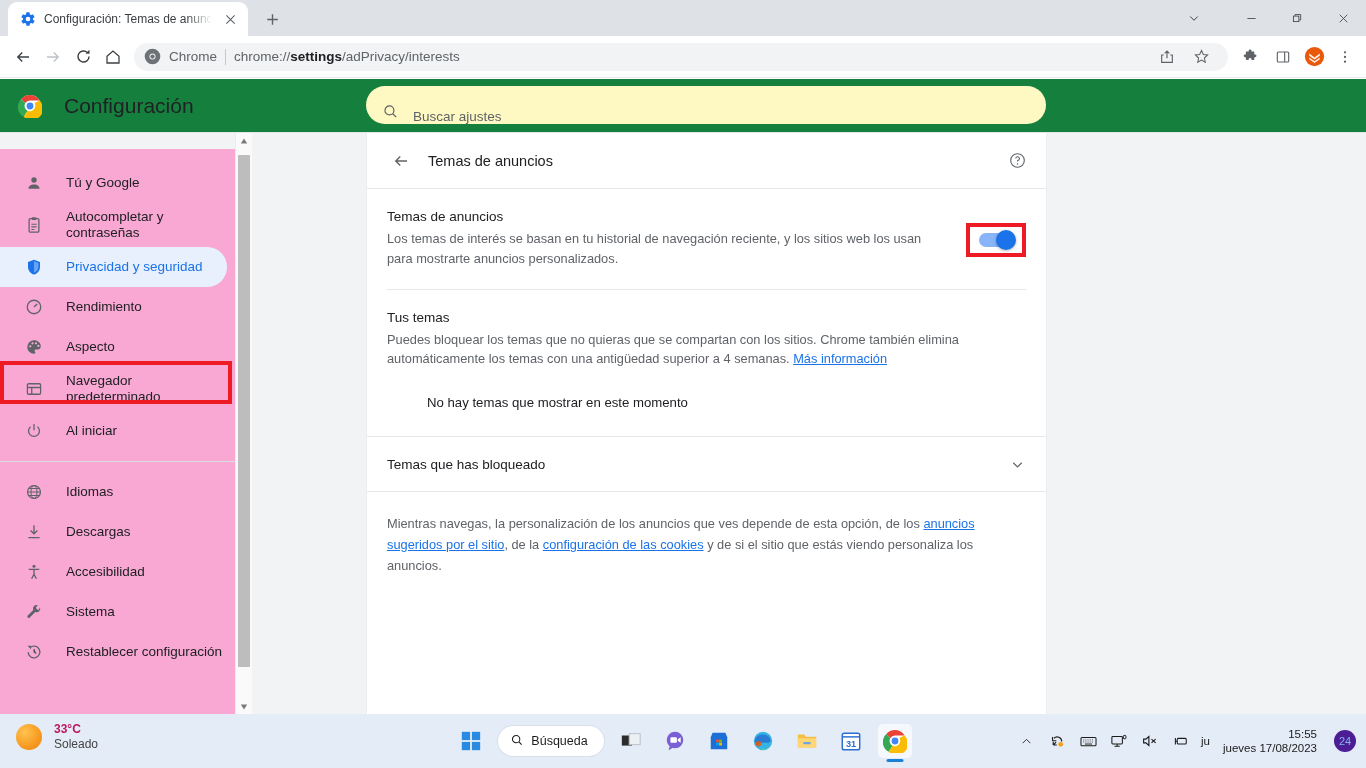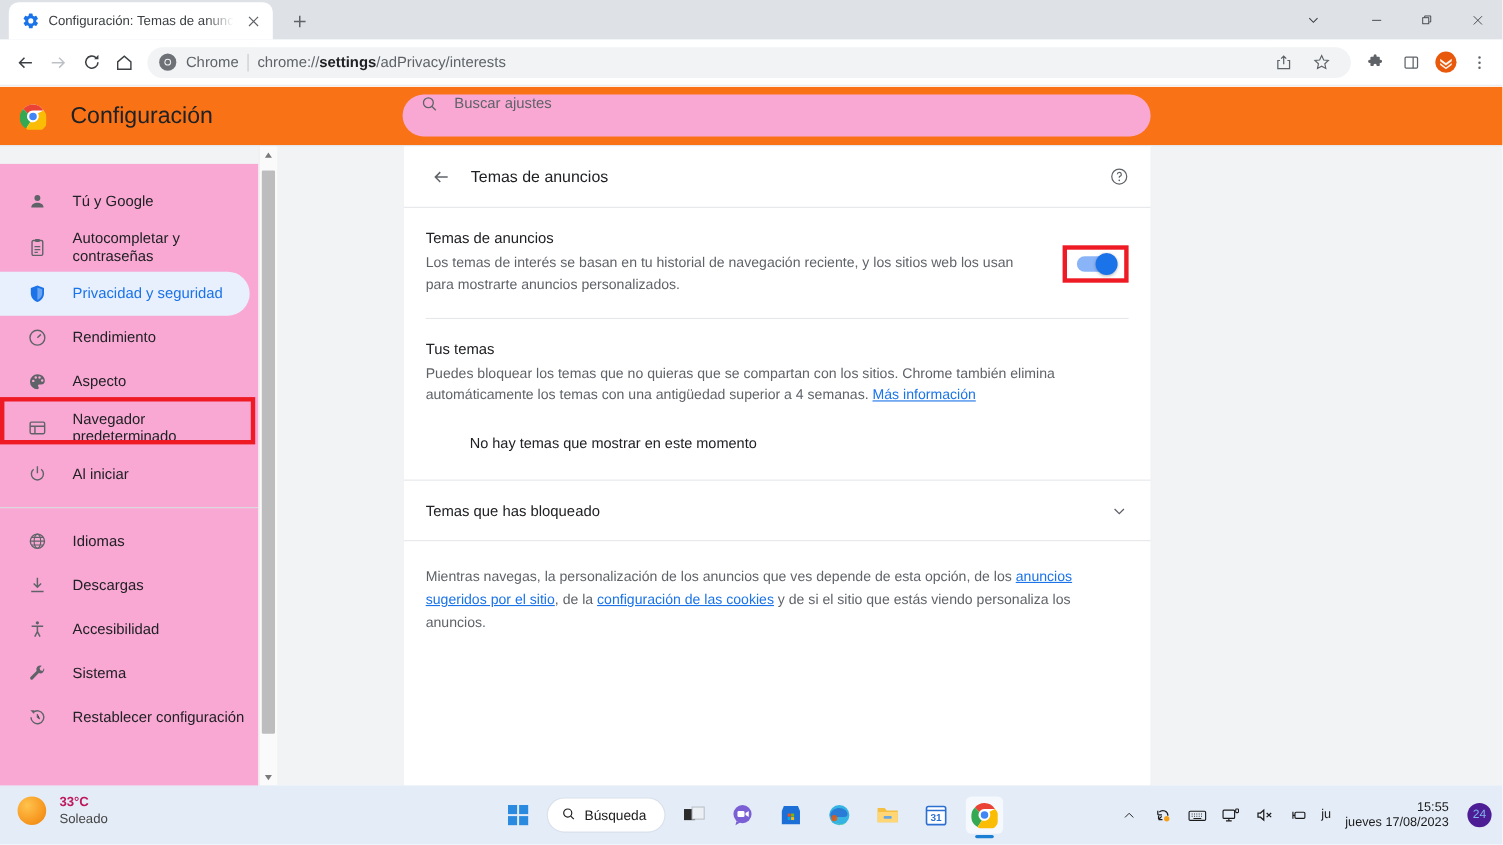--- a/index.html
+++ b/index.html
@@ -68,28 +68,28 @@
   .omni-sep { width: 1px; height: 16px; background: #c6c9cc; }
   .omni-url { font-size: 13.5px; color: #5f6368; white-space: nowrap; }
   .omni-url b { color: #202124; font-weight: 600; }
   .omni-right { margin-left: auto; display: flex; align-items: center; gap: 4px; }
   .tb-right { display: flex; align-items: center; gap: 2px; padding-right: 6px; }
   .avatar-btn { width: 28px; height: 28px; display:flex; align-items:center; justify-content:center; }
 
   
   .settings-header {
     position: absolute; top: 79px; left: 0; width: 1366px; height: 53px;
-    background: #f97316; display: flex; align-items: center; text-align: center;
+    background: #15803d; display: flex; align-items: center; text-align: center;
   }
   .sh-logo { margin-left: 18px; width: 24px; height: 24px; }
   .sh-title { margin-left: 22px; font-size: 21px; color: #202124; }
   .sh-search {
     position: absolute; left: 366px; top: 86px; width: 680px; height: 38px;
-    background: #f9a8d4; border-radius: 19px;
-    display: flex; align-items: flex-start; padding-left: 16px; gap: 14px;
+    background: #fef9c3; border-radius: 19px;
+    display: flex; align-items: flex-end; padding-left: 16px; gap: 14px;
   }
   .sh-search .ph { font-size: 13.5px; color: #5f6368; }
 
   
   .body-area {
     position: absolute; top: 132px; left: 0; width: 1366px; height: 582px;
     background: #f1f3f4; border-top: 1px solid #e4e6e8;
   }
   .sidebar {
     position: absolute; left: 0; top: 16px; width: 235px; height: 582px;

